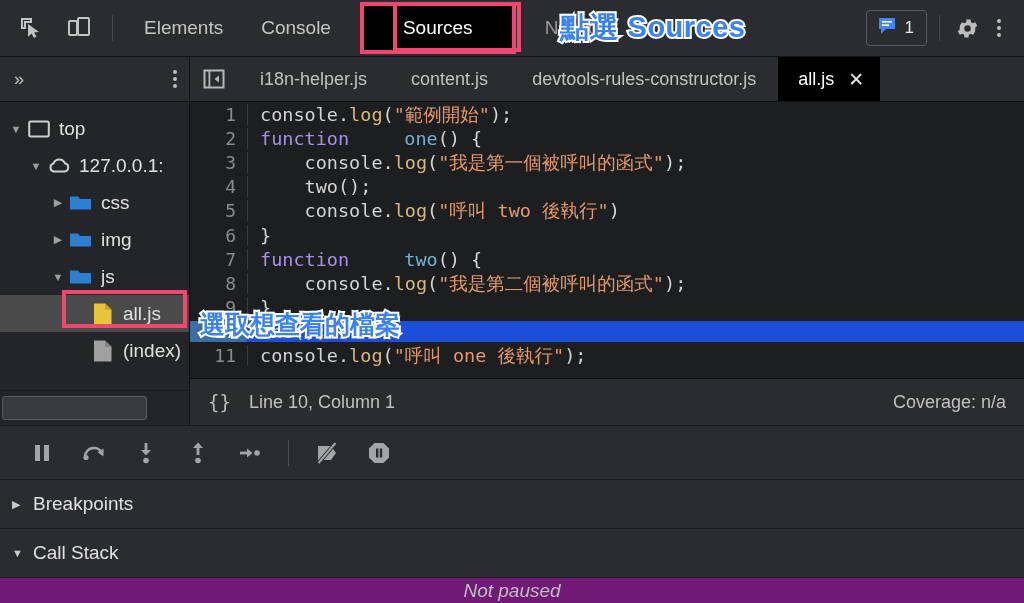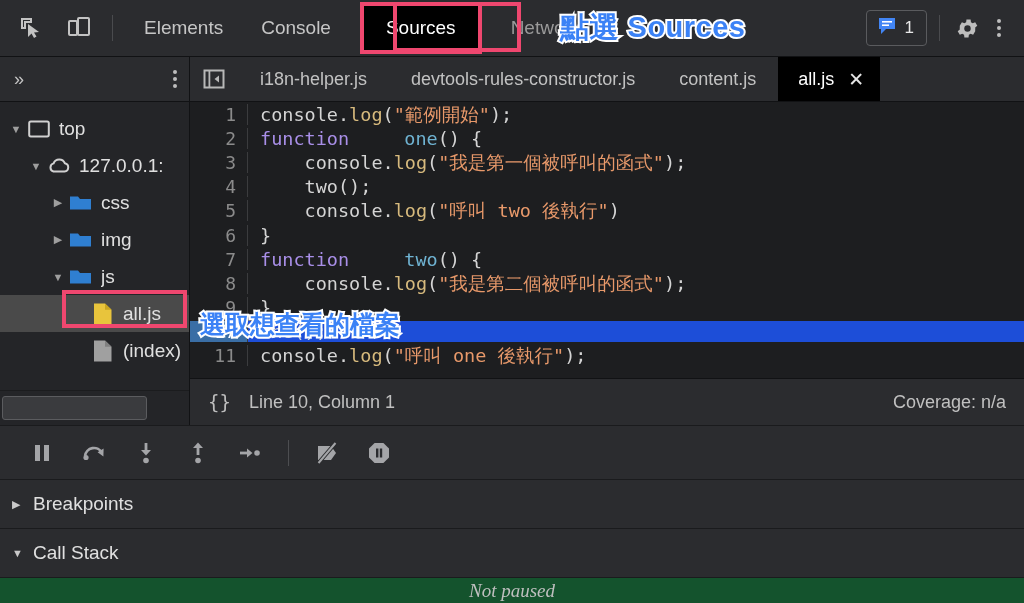--- a/index.html
+++ b/index.html
@@ -64,21 +64,21 @@
     font-size: 19px;
     color: #c6c6c6;
     padding: 0 19px;
     line-height: 56px;
     white-space: nowrap;
     flex: 0 0 auto;
   }
   .panel-tab.active {
     color: #ffffff;
     background: #000000;
-    padding: 0 22px;
+    padding: 0 39px;
     line-height: 44px;
     height: 44px;
     display: flex;
     align-items: center;
     box-shadow: 0 0 0 4px #ef476f;
     margin: 0 14px;
   }
   .panel-tab.dim { color: #9a9a9a; }
   .chev-more {
     color: #b0b0b0;
@@ -324,28 +324,27 @@
     border-bottom: 1px solid #1a1b1d;
   }
   .acc-arrow {
     font-size: 11px;
     color: #c9c9c9;
     margin-right: 9px;
     width: 12px;
   }
   .not-paused {
     flex: 1 1 auto;
-    background: #14532d;
+    background: #701a75;
     display: flex;
     align-items: center;
     justify-content: center;
     font-style: italic;
     font-size: 19px;
     color: #bfbfbf;
-    font-family: Liberation Serif, serif;
   }
 
   
   .anno {
     position: absolute;
     font-weight: bold;
     color: #3b82f6;
     pointer-events: none;
     white-space: nowrap;
     z-index: 40;
@@ -531,22 +530,22 @@
 
       <div class="file-tabs">
         <div class="ft-back">
           <svg width="24" height="24" viewBox="0 0 24 24">
             <rect x="2.5" y="3.5" width="19" height="17" fill="none" stroke="#b8b8b8" stroke-width="2"></rect>
             <rect x="6.5" y="3.5" width="1.8" height="17" fill="#b8b8b8"></rect>
             <path d="M17 8.5 L12.5 12 L17 15.5 Z" fill="#b8b8b8"></path>
           </svg>
         </div>
         <div class="file-tab">i18n-helper.js</div>
+        <div class="file-tab">content.js</div>
         <div class="file-tab">devtools-rules-constructor.js</div>
-        <div class="file-tab">content.js</div>
         <div class="file-tab active">
           <span>all.js</span>
           <span class="ft-close">✕</span>
         </div>
       </div>
 
       <div class="code-wrap" id="code-wrap">
           <div class="code-line"><span class="ln">1</span><span class="ct"><span class="t-plain">console</span><span class="t-punc">.</span><span class="t-prop">log</span><span class="t-punc">(</span><span class="t-str">"範例開始"</span><span class="t-punc">);</span></span></div>
           <div class="code-line"><span class="ln">2</span><span class="ct"><span class="t-kw">function</span><span class="t-plain"> </span><span class="t-fn">one</span><span class="t-punc">() {</span></span></div>
           <div class="code-line"><span class="ln">3</span><span class="ct"><span class="t-plain">    console</span><span class="t-punc">.</span><span class="t-prop">log</span><span class="t-punc">(</span><span class="t-str">"我是第一個被呼叫的函式"</span><span class="t-punc">);</span></span></div>

